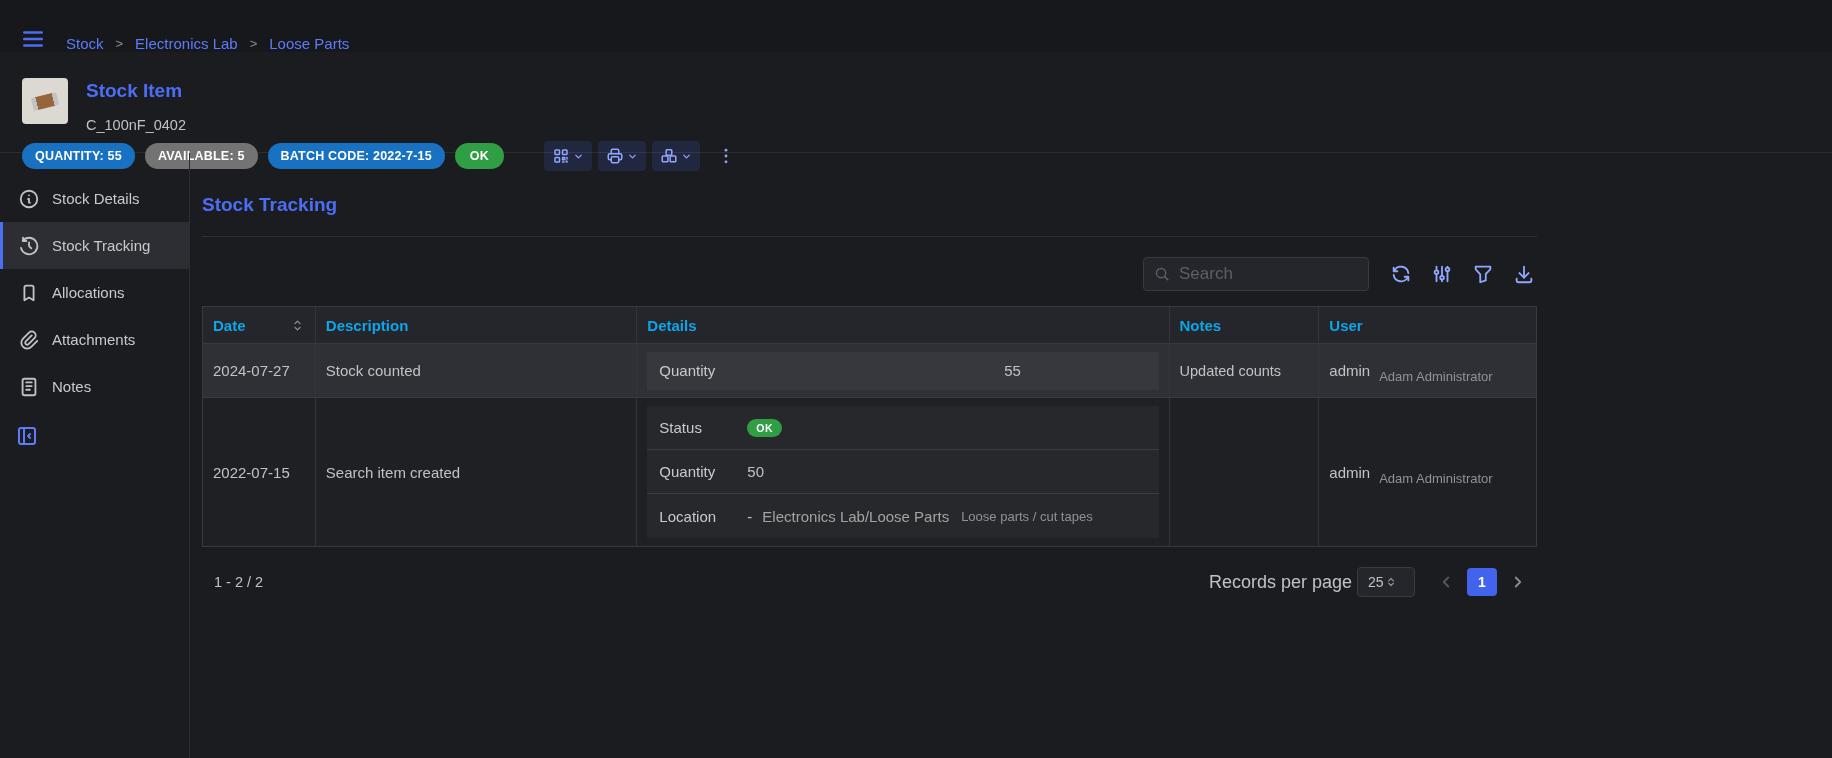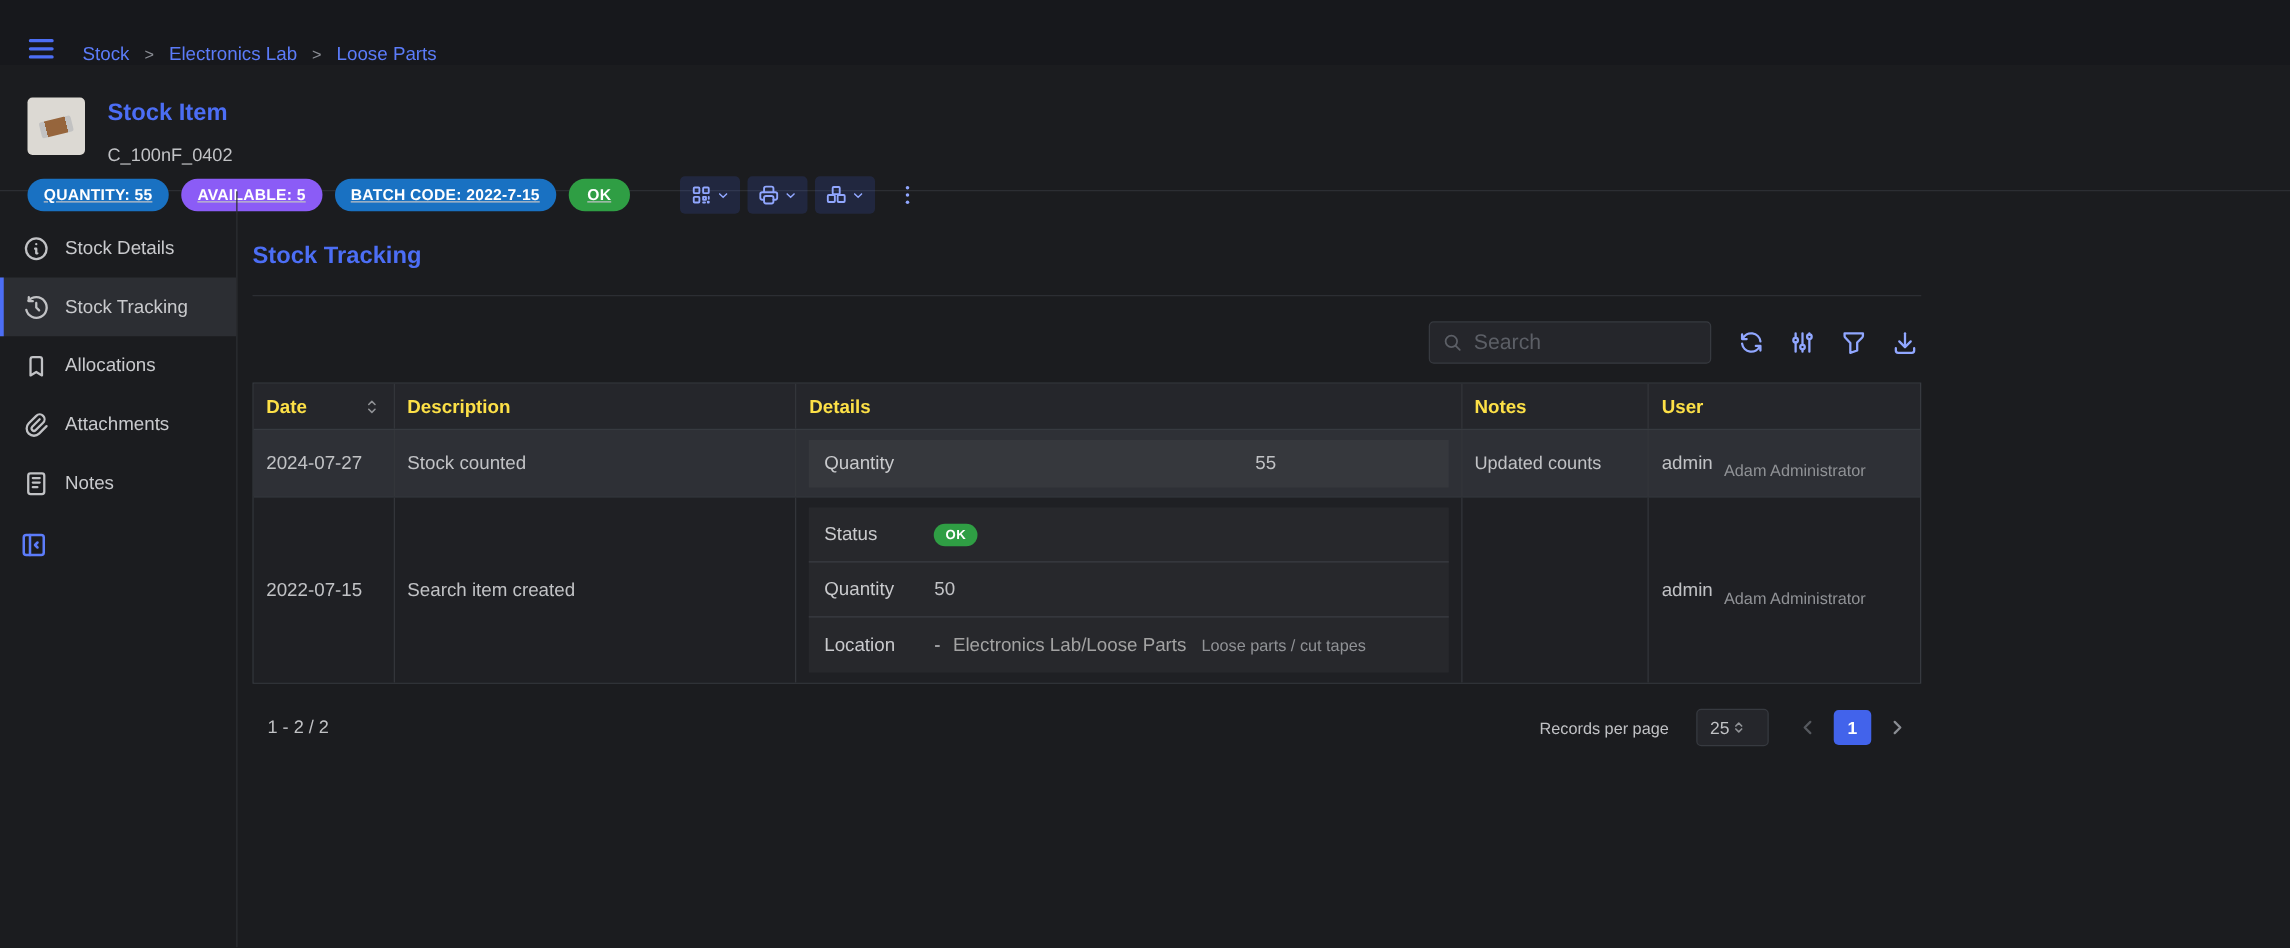--- a/index.html
+++ b/index.html
@@ -21,25 +21,25 @@
   
   .page-header { height:100px; display:flex; justify-content:space-between; align-items:flex-start; padding:26px 284px 0 22px;flex-direction:column; }
   .header-left { display:flex; gap:18px; }
   .thumb { width:46px; height:46px; border-radius:4px; background:#dcd9d3; display:flex; align-items:center; justify-content:center; cursor:pointer; }
   .cap-img { width:26px; height:13px; border-radius:2px; transform:rotate(-14deg);
     background:linear-gradient(90deg,#c2c2c2 0 18%, #96653c 18% 82%, #c2c2c2 82% 100%); }
   .page-title { color:#4c6ef5; font-size:19px; font-weight:700; margin-top:2px; }
   .page-subtitle { margin-top:15px; font-size:14.5px; color:#c1c2c5; }
 
   .header-right { display:flex; align-items:center; margin-top:8px; }
-  .badges { display:flex; gap:10px; align-items:center;text-decoration:underline; }
+  .badges { display:flex; gap:10px; align-items:center; }
   .badge { height:26px; border-radius:13px; padding:0 13px; display:flex; align-items:center;
     color:#fff; font-weight:700; font-size:12.5px; letter-spacing:.2px; white-space:nowrap; }
   .badge.blue   { background:#1971c2; }
-  .badge.orange { background:#8b5cf6; }
+  .badge.orange { background:#737373; }
   .badge.green  { background:#2f9e44; padding:0 15px; }
 
   .action-buttons { display:flex; gap:6px; margin-left:40px; }
   .icon-btn { width:48px; height:30px; border-radius:4px; background:rgba(76,110,245,.15);
     border:none; display:flex; align-items:center; justify-content:center; gap:3px; color:#91a7ff; cursor:pointer; }
   .menu-btn { background:none; border:none; color:#91a7ff; margin-left:16px; cursor:pointer; display:flex; }
 
   .page-divider { border-top:1px solid #2c2e33; }
 
   
@@ -60,21 +60,21 @@
   .search-box { width:226px; height:34px; background:#25262b; border:1px solid #373a40; border-radius:4px;
     display:flex; align-items:center; padding:0 10px; gap:8px; margin-right:4px; }
   .search-box input { background:transparent; border:none; outline:none; color:#c1c2c5; font-size:17px; width:100%; font-family:inherit; }
   .search-box input::placeholder { color:#5c5f66; }
   .search-glyph { color:#5c5f66; display:flex; }
   .tool-icon { background:none; border:none; color:#91a7ff; cursor:pointer; display:flex; padding:2px; }
 
   
   .data-table { margin-top:15px; border:1px solid #373a40; }
   .t-row { display:flex; }
-  .t-head { background:#25262b; height:36px; font-weight:700; font-size:15px; color:#fde047; }
+  .t-head { background:#25262b; height:36px; font-weight:700; font-size:15px; color:#0ea5e9; }
   .t-cell { padding:0 10px; display:flex; align-items:center; border-right:1px solid #33353a; }
   .t-cell:last-child { border-right:none; }
   .c-date { width:113px; } .c-desc { width:322px; } .c-details { width:533px; } .c-notes { width:150px; } .c-user { width:217px; }
   .head-date { justify-content:space-between; }
   .sort-glyph { color:#909296; display:flex; }
 
   .r1 { background:#2e3036; border-top:1px solid #373a40; height:54px; }
   .r2 { background:#1f2024; border-top:1px solid #373a40; }
 
   .details-cell { flex-direction:column; justify-content:center; align-items:stretch; padding:8px 10px; }
@@ -91,21 +91,21 @@
   .loc-detail { font-size:13px; color:#909296; margin-left:12px; }
 
   .notes-text { font-size:14.5px; }
   .user-name { font-size:15px; }
   .user-full { font-size:13px; color:#909296; margin-left:9px;margin-top:12px; }
 
   
   .table-footer { margin-top:20px; display:flex; justify-content:space-between; align-items:center; padding:0 10px 0 12px; }
   .footer-range { font-size:14.5px; }
   .footer-right { display:flex; align-items:center; }
-  .records-label { font-size:13px; margin-right:22px; }
+  .records-label { font-size:18px; margin-right:5px; }
   .page-size-select { width:58px; height:30px; background:#25262b; border:1px solid #373a40; border-radius:4px;
     display:flex; align-items:center; justify-content:flex-start; padding:0 5px 0 10px; color:#c1c2c5; font-size:14px; cursor:pointer; }
   .selector-glyph { color:#909296; display:flex; }
   .pager { display:flex; align-items:center; gap:12px; margin-left:22px; }
   .page-chevron { background:none; border:none; color:#55585e; display:flex; cursor:pointer; }
   .page-chevron.next { color:#8a8d93; }
   .page-num { width:30px; height:28px; background:#4263eb; border:none; border-radius:4px; color:#fff; font-weight:600; font-size:14px; cursor:pointer; }
 </style>
 </head>
 <body>

